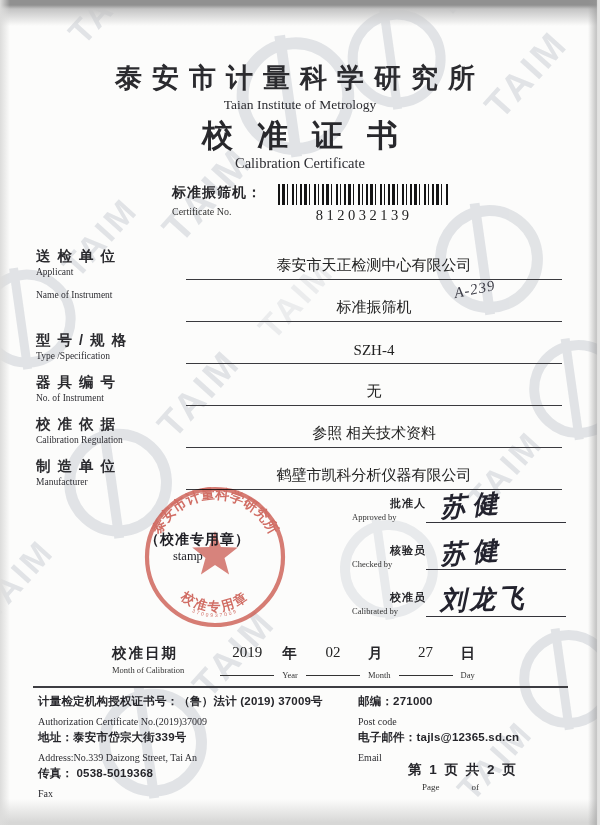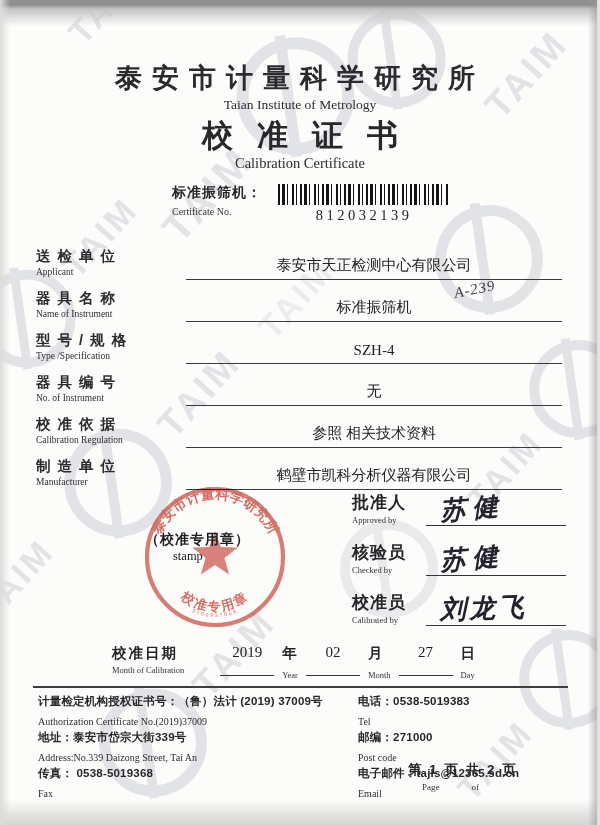--- a/index.html
+++ b/index.html
@@ -57,21 +57,21 @@
   
   .stamp-wrap{position:absolute;left:136px;top:478px;width:158px;height:158px;z-index:2;
               opacity:.85;mix-blend-mode:multiply;}
   .stamp-overlay-cn{position:absolute;left:145px;top:531px;font-size:14px;font-weight:bold;
               color:#1d1d23;z-index:4;letter-spacing:1px;text-align:right;}
   .stamp-overlay-en{position:absolute;left:173px;top:549px;font-size:12.5px;color:#1d1d23;z-index:4;}
   
   .sigs{position:absolute;left:352px;top:491px;width:214px;}
   .sig-row{display:flex;align-items:flex-end;margin-bottom:15px;}
   .sig-label{width:74px;flex:none;padding-bottom:1px;}
-  .sig-label .cn{font-size:17px;font-weight:bold;letter-spacing:1px;}
+  .sig-label .cn{font-size:11px;font-weight:bold;letter-spacing:1px;text-align:right;}
   .sig-label .en{font-size:8.5px;margin-top:1px;color:#333;}
   .sig-line{flex:1;border-bottom:1.6px solid #33333a;position:relative;height:31px;}
   .sig-name{position:absolute;left:14px;bottom:-1px;font-size:26px;transform:rotate(-5deg);
             letter-spacing:6px;color:#23232e;font-weight:600;font-style:italic;
             font-family:"Liberation Serif","DejaVu Serif",serif;white-space:nowrap;}
   
   .daterow{position:absolute;left:112px;top:644px;display:flex;align-items:flex-start;}
   .date-label{margin-right:36px;}
   .date-label .cn{font-size:14.5px;font-weight:bold;letter-spacing:2px;}
   .date-label .en{font-size:8.5px;margin-top:2px;color:#333;}
@@ -169,21 +169,20 @@
         <div class="f-label">
           <div class="cn">送 检 单 位</div>
           <div class="en serif">Applicant</div>
         </div>
         <div class="f-value">
             <span>泰安市天正检测中心有限公司</span>
           </div>
       </div>
       <div class="field-row">
         <div class="f-label">
-          <div class="cn">器 具 名 称</div>
           <div class="en serif">Name of Instrument</div>
         </div>
         <div class="f-value">
           <span>标准振筛机</span>
           <span class="annot serif">A-239</span>
         </div>
       </div>
       <div class="field-row">
         <div class="f-label">
           <div class="cn">型 号 / 规 格</div>
@@ -315,24 +314,20 @@
           <div class="cn">地址：泰安市岱宗大街339号</div>
           <div class="en serif">Address:No.339 Daizong Street, Tai An</div>
         </div>
         <div class="fline">
           <div class="cn">传真： 0538-5019368</div>
           <div class="en serif">Fax</div>
         </div>
       </div>
       <div class="f-col-right">
         <div class="fline">
-          <div class="cn">电话：0538-5019383</div>
-          <div class="en serif">Tel</div>
-        </div>
-        <div class="fline">
           <div class="cn">邮编：271000</div>
           <div class="en serif">Post code</div>
         </div>
         <div class="fline">
           <div class="cn">电子邮件：tajls@12365.sd.cn</div>
           <div class="en serif">Email</div>
         </div>
       </div>
     </div>
 

